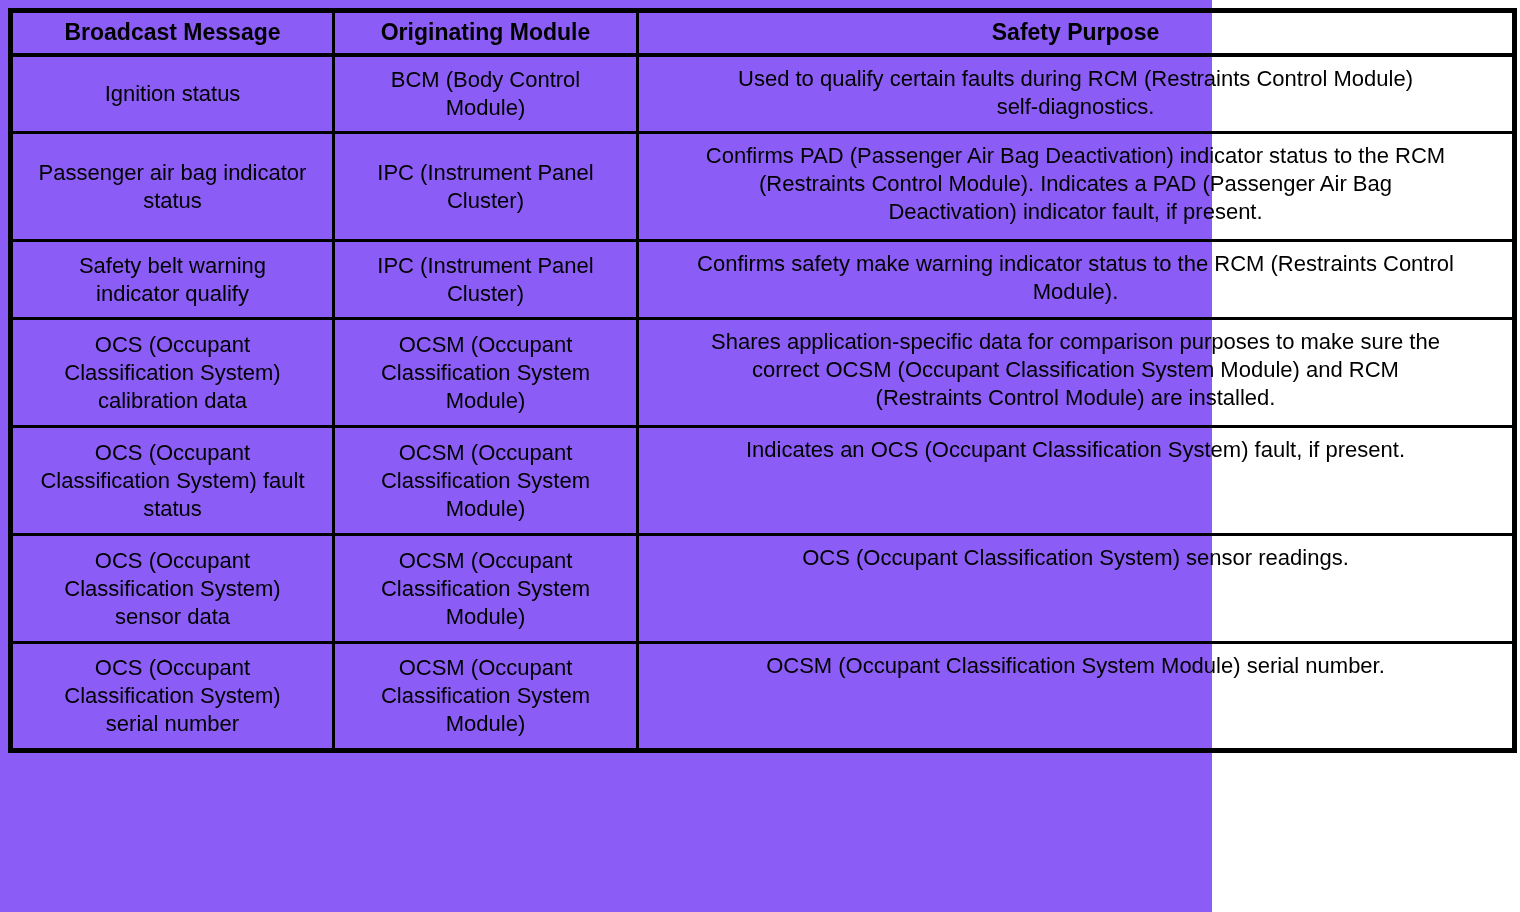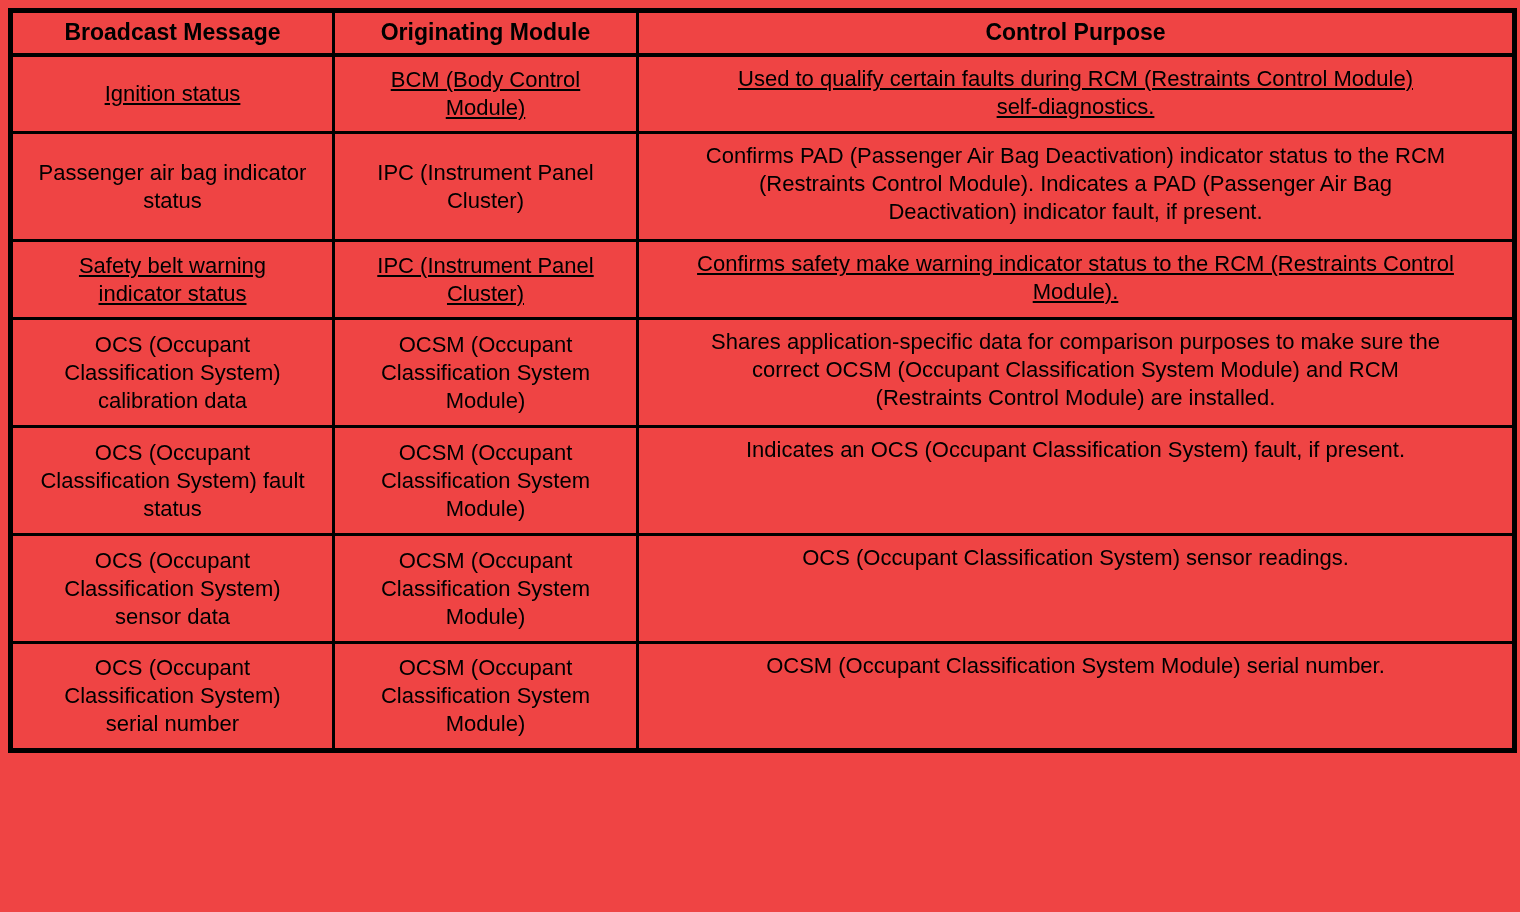--- a/index.html
+++ b/index.html
@@ -1,23 +1,23 @@
 <!DOCTYPE html>
 <html><head>
 <meta charset="utf-8">
 <style>
   html, body {
     margin: 0;
     padding: 0;
     background: #ffffff;
   }
   .page {
-    width: 1520px;
+    width: 1212px;
     height: 912px;
-    background: #ef4444;
+    background: #8b5cf6;
     box-sizing: border-box;
     padding: 8px;
     font-family: "Liberation Sans", "DejaVu Sans", sans-serif;
     color: #000000;
   }
   table.bm-table {
     border-collapse: collapse;
     table-layout: fixed;
     width: 1504px;
     border: 5px solid #000000;
@@ -47,38 +47,38 @@
     text-align: center;
     vertical-align: middle;
     white-space: pre-line;
   }
   td.cell-purpose {
     text-align: center;
     vertical-align: top;
     padding: 8px 10px 8px 10px;
     white-space: pre-line;
   }
-  tr.h2 { height: 78px; text-decoration: underline; }
+  tr.h2 { height: 78px; }
   tr.h3 { height: 108px; }
 </style>
 </head>
 <body>
 
 <div class="page">
   <table class="bm-table">
     <colgroup>
       <col class="c-message">
       <col class="c-module">
       <col class="c-purpose">
     </colgroup>
     <thead>
       <tr>
         <th>Broadcast Message</th>
         <th>Originating Module</th>
-        <th>Control Purpose</th>
+        <th>Safety Purpose</th>
       </tr>
     </thead>
     <tbody>
       <tr class="h2">
         <td class="cell-message">Ignition status</td>
         <td class="cell-module">BCM (Body Control
 Module)</td>
         <td class="cell-purpose">Used to qualify certain faults during RCM (Restraints Control Module)
 self-diagnostics.</td>
       </tr>
@@ -86,21 +86,21 @@
         <td class="cell-message">Passenger air bag indicator
 status</td>
         <td class="cell-module">IPC (Instrument Panel
 Cluster)</td>
         <td class="cell-purpose">Confirms PAD (Passenger Air Bag Deactivation) indicator status to the RCM
 (Restraints Control Module). Indicates a PAD (Passenger Air Bag
 Deactivation) indicator fault, if present.</td>
       </tr>
       <tr class="h2">
         <td class="cell-message">Safety belt warning
-indicator status</td>
+indicator qualify</td>
         <td class="cell-module">IPC (Instrument Panel
 Cluster)</td>
         <td class="cell-purpose">Confirms safety make warning indicator status to the RCM (Restraints Control
 Module).</td>
       </tr>
       <tr class="h3">
         <td class="cell-message">OCS (Occupant
 Classification System)
 calibration data</td>
         <td class="cell-module">OCSM (Occupant

